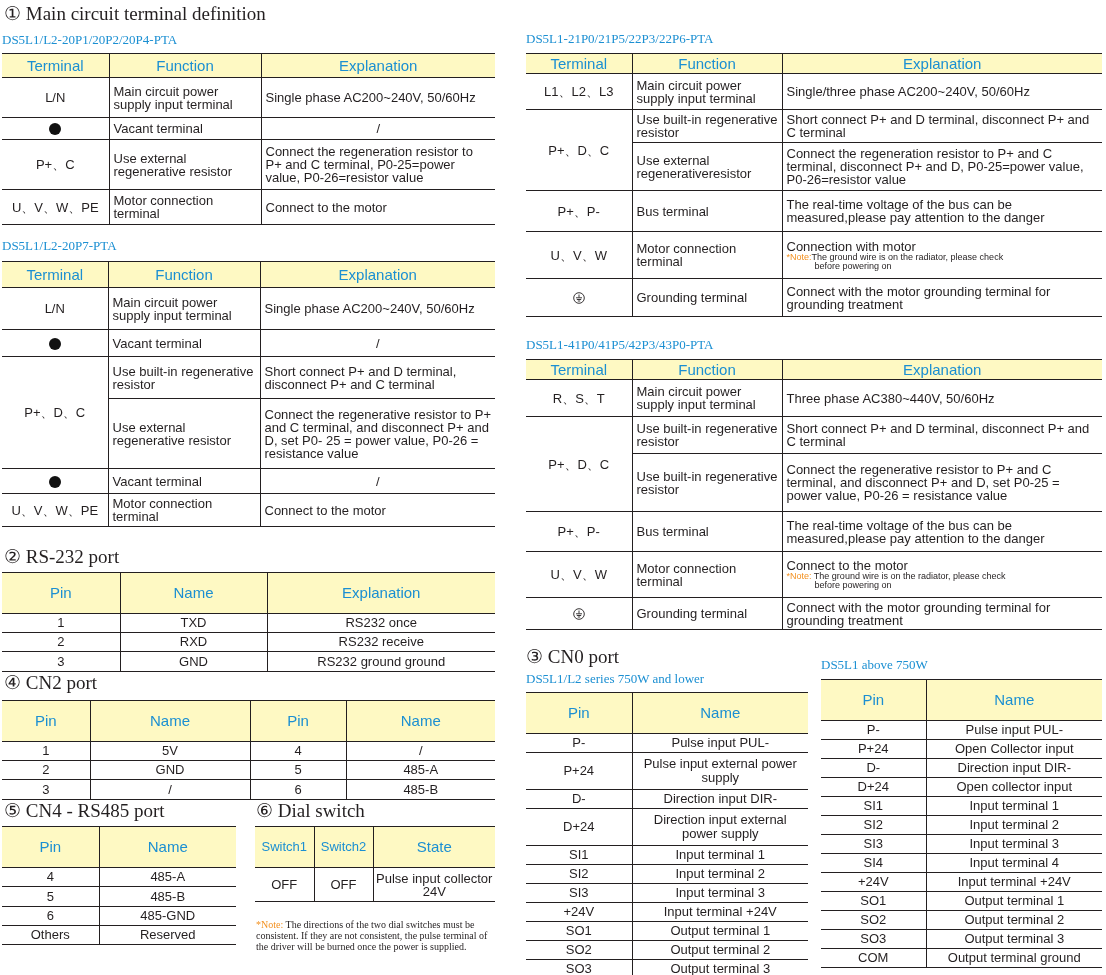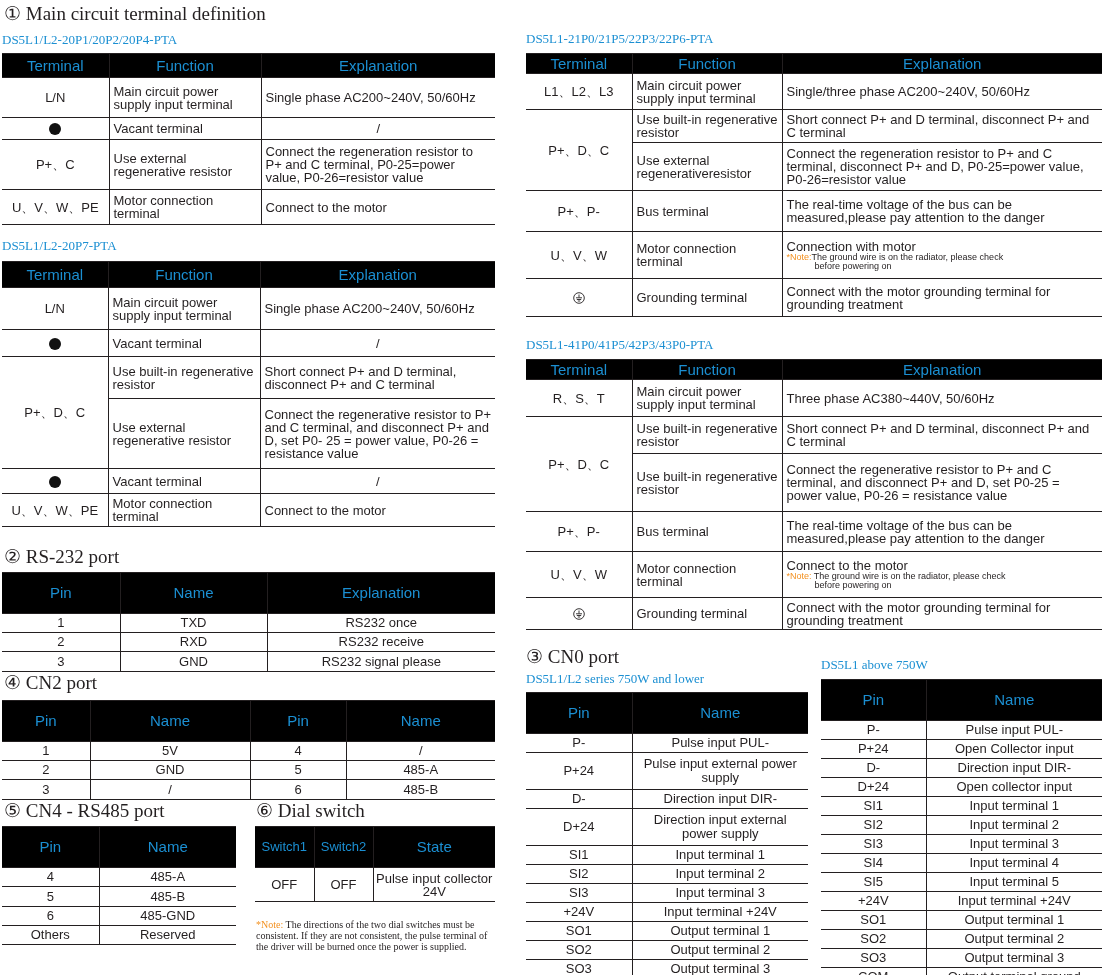--- a/index.html
+++ b/index.html
@@ -2,21 +2,21 @@
 <html><head>
 <meta charset="utf-8">
 <style>
   * { box-sizing: border-box; margin: 0; padding: 0; }
   html, body { width: 1106px; height: 975px; background: #ffffff; overflow: hidden; }
   body { position: relative; font-family: "Liberation Sans", "DejaVu Sans", sans-serif; color: #231f20; }
   .abs { position: absolute; font-family: Liberation Serif, serif; }
   .section-title { font-size: 19px; color: #231f20; white-space: nowrap; line-height: 22px; }
   .subtitle { font-size: 13px; color: #1b8fd2; white-space: nowrap; line-height: 18px; }
   table { border-collapse: collapse; table-layout: fixed; position: absolute; }
-  th { background: #000000; color: #1b8fd2; font-weight: normal; font-size: 15px; line-height: 16px; padding: 1px 2px; text-align: center; border-top: 1px solid #231f20; border-bottom: 1px solid #231f20; }
+  th { background: #fef9c3; color: #1b8fd2; font-weight: normal; font-size: 15px; line-height: 16px; padding: 1px 2px; text-align: center; border-top: 1px solid #231f20; border-bottom: 1px solid #231f20; }
   td { font-size: 13px; line-height: 13px; padding: 1px 4px; border-bottom: 1px solid #231f20; vertical-align: middle; }
   th + th, td + td, td.rs + td { border-left: 1px solid #231f20; }
   td.sub { border-left: 1px solid #231f20; }
   .c { text-align: center; }
   .l { text-align: left; }
   .dot { display: inline-block; width: 12px; height: 12px; border-radius: 50%; background: #111; vertical-align: middle; }
   .gnd { display: inline-block; width: 12px; height: 12px; vertical-align: middle; }
   .note { color: #f39121; }
   .small-note { font-size: 9px; line-height: 9px; display: block; }
   .small-note .indent { display: block; padding-left: 28px; }
@@ -248,21 +248,21 @@
     <td class="c">RS232 once</td>
   </tr>
   <tr style="height:19px">
     <td class="c">2</td>
     <td class="c">RXD</td>
     <td class="c">RS232 receive</td>
   </tr>
   <tr style="height:20px">
     <td class="c">3</td>
     <td class="c">GND</td>
-    <td class="c">RS232 signal please</td>
+    <td class="c">RS232 ground ground</td>
   </tr>
 </tbody>
   </table>
 
 <div class="abs section-title" style="left:4px; top:672px;">④ CN2 port</div>
 <table class="compact" style="left:2px; top:700px; width:493px;">
   <colgroup>
       <col style="width:88px">
       <col style="width:160px">
       <col style="width:96px">
@@ -450,24 +450,20 @@
       </tr>
   <tr style="height:19px">
         <td class="c">SI3</td>
         <td class="c">Input terminal 3</td>
       </tr>
   <tr style="height:19px">
         <td class="c">SI4</td>
         <td class="c">Input terminal 4</td>
       </tr>
   <tr style="height:19px">
-        <td class="c">SI5</td>
-        <td class="c">Input terminal 5</td>
-      </tr>
-  <tr style="height:19px">
         <td class="c">+24V</td>
         <td class="c">Input terminal +24V</td>
       </tr>
   <tr style="height:19px">
         <td class="c">SO1</td>
         <td class="c">Output terminal 1</td>
       </tr>
   <tr style="height:19px">
         <td class="c">SO2</td>
         <td class="c">Output terminal 2</td>

